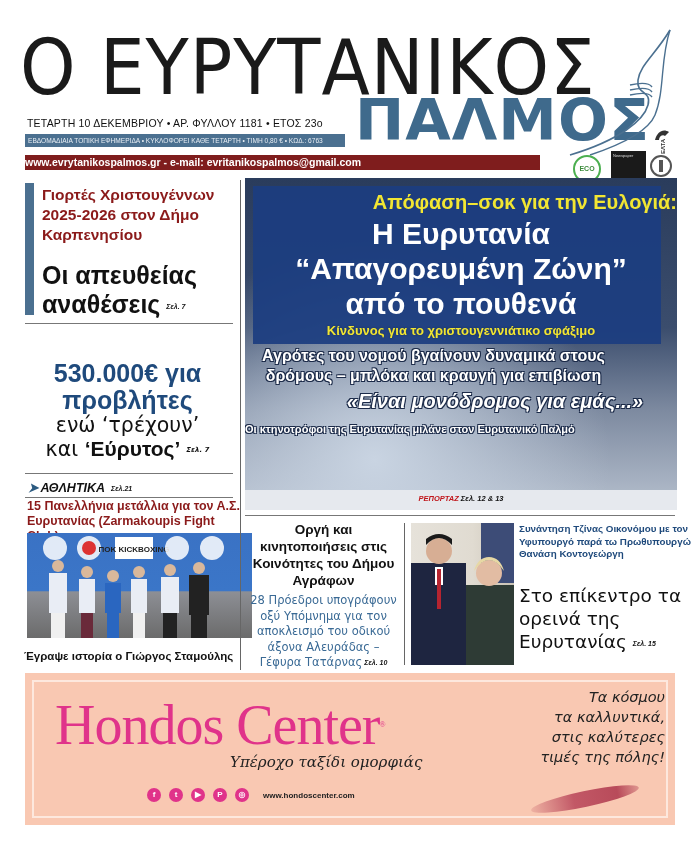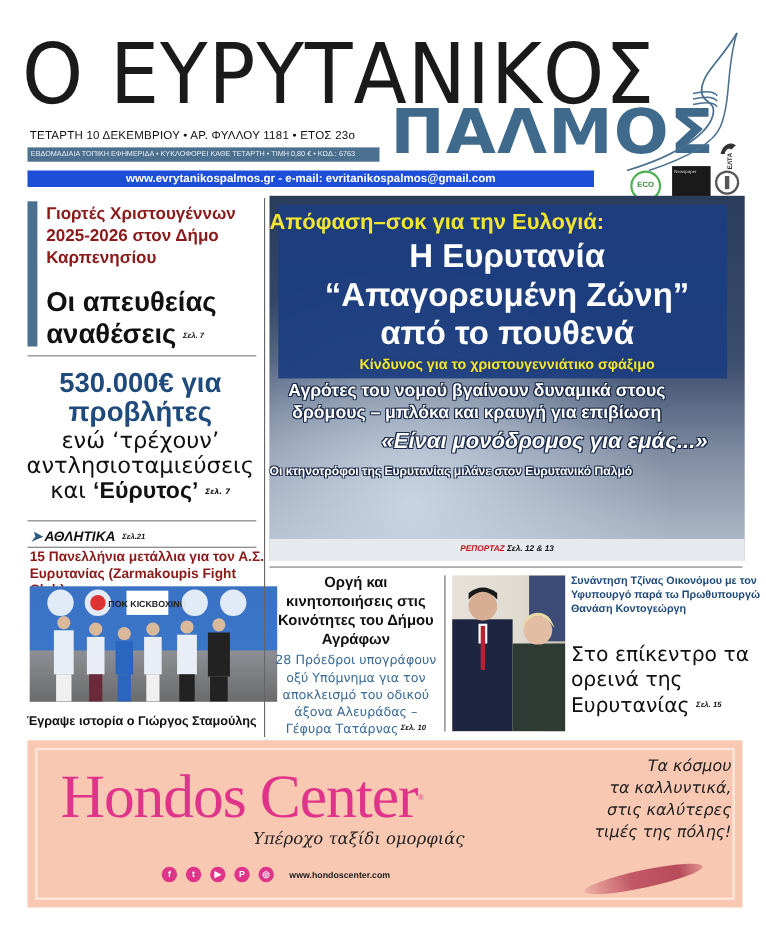--- a/index.html
+++ b/index.html
@@ -24,22 +24,22 @@
     position: absolute; left: 27px; top: 117px;
     font-size: 10.5px; font-weight: 400; letter-spacing: 0.2px; color: #111; white-space: nowrap;
   }
   .infobar {
     position: absolute; left: 25px; top: 134px; width: 320px; height: 13px;
     background: #4b7090; color: #e8eef4; font-size: 6.6px; line-height: 13px;
     padding-left: 3px; white-space: nowrap; overflow: hidden;
   }
   .webbar {
     position: absolute; left: 25px; top: 155px; width: 515px; height: 15px;
-    background: #1d4ed8; color: #ffffff; font-weight: 700; font-size: 10.5px;
-    line-height: 15px; text-align: center; white-space: nowrap;
+    background: #7f1d1d; color: #ffffff; font-weight: 700; font-size: 10.5px;
+    line-height: 15px; text-align: left; white-space: nowrap;
   }
   .badge-eco {
     position: absolute; left: 573px; top: 155px; width: 28px; height: 28px;
     border-radius: 50%; border: 2px solid #4caf50; background: #fff;
     color: #3c8c3c; font-size: 7px; font-weight: 700; text-align: center; line-height: 24px;
   }
   .badge-news {
     position: absolute; left: 611px; top: 151px; width: 35px; height: 32px;
     background: #1a1a1a; color: #ddd; font-size: 4px; padding: 2px; overflow: hidden;
   }
@@ -63,21 +63,21 @@
   .story-karp .headline {
     position: absolute; left: 17px; top: 78px; width: 210px;
     color: #111; font-weight: 700; font-size: 25px; line-height: 29px;
   }
   .sel { font-style: italic; font-weight: 700; font-size: 7px; margin-left: 6px; vertical-align: middle; }
 
   .hr { position: absolute; height: 1px; background: #777; }
 
   .story-prob { position: absolute; left: 20px; top: 160px; width: 215px; text-align: center; }
   .story-prob .big {
-    color: #1f4a7c; font-weight: 700; font-size: 25px; line-height: 27px;
+    color: #1f4a7c; font-weight: 700; font-size: 25px; line-height: 27px; margin-top: 25px;
   }
   .story-prob .sub {
     color: #111; font-size: 20.5px; line-height: 23px; font-family: "DejaVu Sans", sans-serif;
   }
   .story-prob .sub b { font-family: "Liberation Sans", sans-serif; font-weight: 700; font-size: 21px; }
 
   .sports-tag {
     position: absolute; left: 28px; top: 305px; font-style: italic; font-weight: 700;
     font-size: 12.5px; color: #111; white-space: nowrap;
   }
@@ -102,21 +102,21 @@
     position: absolute; left: 245px; top: 178px; width: 432px; height: 332px; overflow: hidden;
     background:
       radial-gradient(ellipse at 30% 85%, #c9d4e2 0%, rgba(201,212,226,0) 55%),
       linear-gradient(180deg, #2a3c5c 0%, #3b4d6d 45%, #7d8aa0 70%, #b7c1cf 100%);
   }
   .main-panel {
     position: absolute; left: 8px; top: 8px; width: 408px; height: 158px;
     background: rgba(28,61,128,0.93);
   }
   .main-kicker {
-    position: absolute; left: 0; top: 12px; width: 432px; text-align: left;
+    position: absolute; left: 0; top: 12px; width: 432px; text-align: right;
     color: #f2e632; font-weight: 700; font-size: 20px; line-height: 24px;
   }
   .main-headline {
     position: absolute; left: 0; top: 38px; width: 432px; text-align: center;
     color: #ffffff; font-weight: 700; font-size: 30px; line-height: 35px;
   }
   .main-sub {
     position: absolute; left: 0; top: 145px; width: 432px; text-align: center;
     color: #f2e632; font-weight: 700; font-size: 13px; line-height: 16px;
     text-shadow: 0 0 2px #1c2f55;
@@ -226,21 +226,20 @@
   <div class="story-karp">
     <div class="bar"></div>
     <div class="kicker">Γιορτές Χριστουγέννων 2025-2026 στον Δήμο Καρπενησίου</div>
     <div class="headline"><span>Οι απευθείας αναθέσεις</span><span class="sel">Σελ. 7</span></div>
   </div>
   <div class="hr" style="left:25px; top:148px; width:208px;"></div>
 
   <div class="story-prob">
     <div class="big">530.000€ για προβλήτες</div>
     <div class="sub">ενώ ‘τρέχουν’</div>
-    <div class="sub">αντλησιοταμιεύσεις</div>
     <div class="sub"><span>και </span><b>‘Εύρυτος’</b><span class="sel">Σελ. 7</span></div>
   </div>
   <div class="hr" style="left:25px; top:298px; width:208px;"></div>
 
   <div class="sports-tag">
     <span class="arrow">➤</span><span>ΑΘΛΗΤΙΚΑ</span><span class="sel">Σελ.21</span>
   </div>
   <div class="hr" style="left:25px; top:322px; width:208px;"></div>
   <div class="story-sport-title">15 Πανελλήνια μετάλλια για τον Α.Σ. Ευρυτανίας (Zarmakoupis Fight Club)</div>
   <div class="sport-photo">

